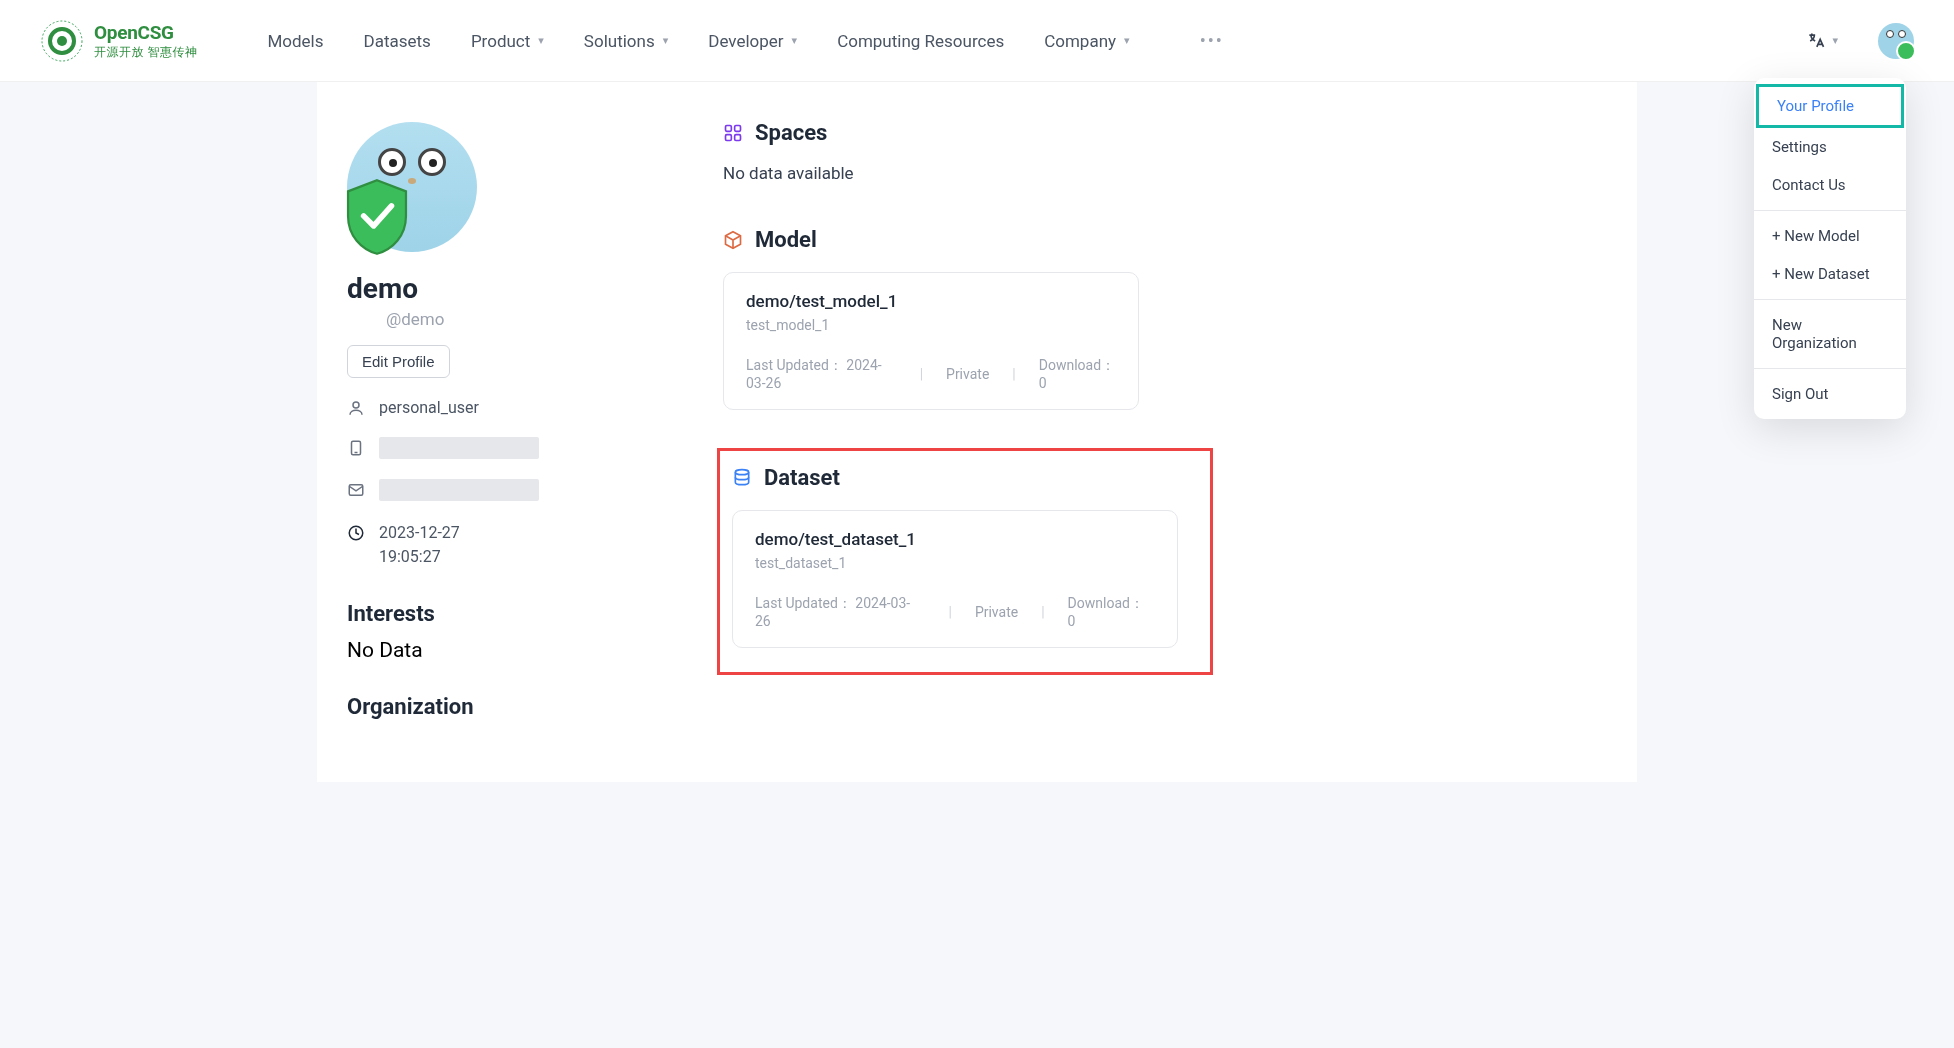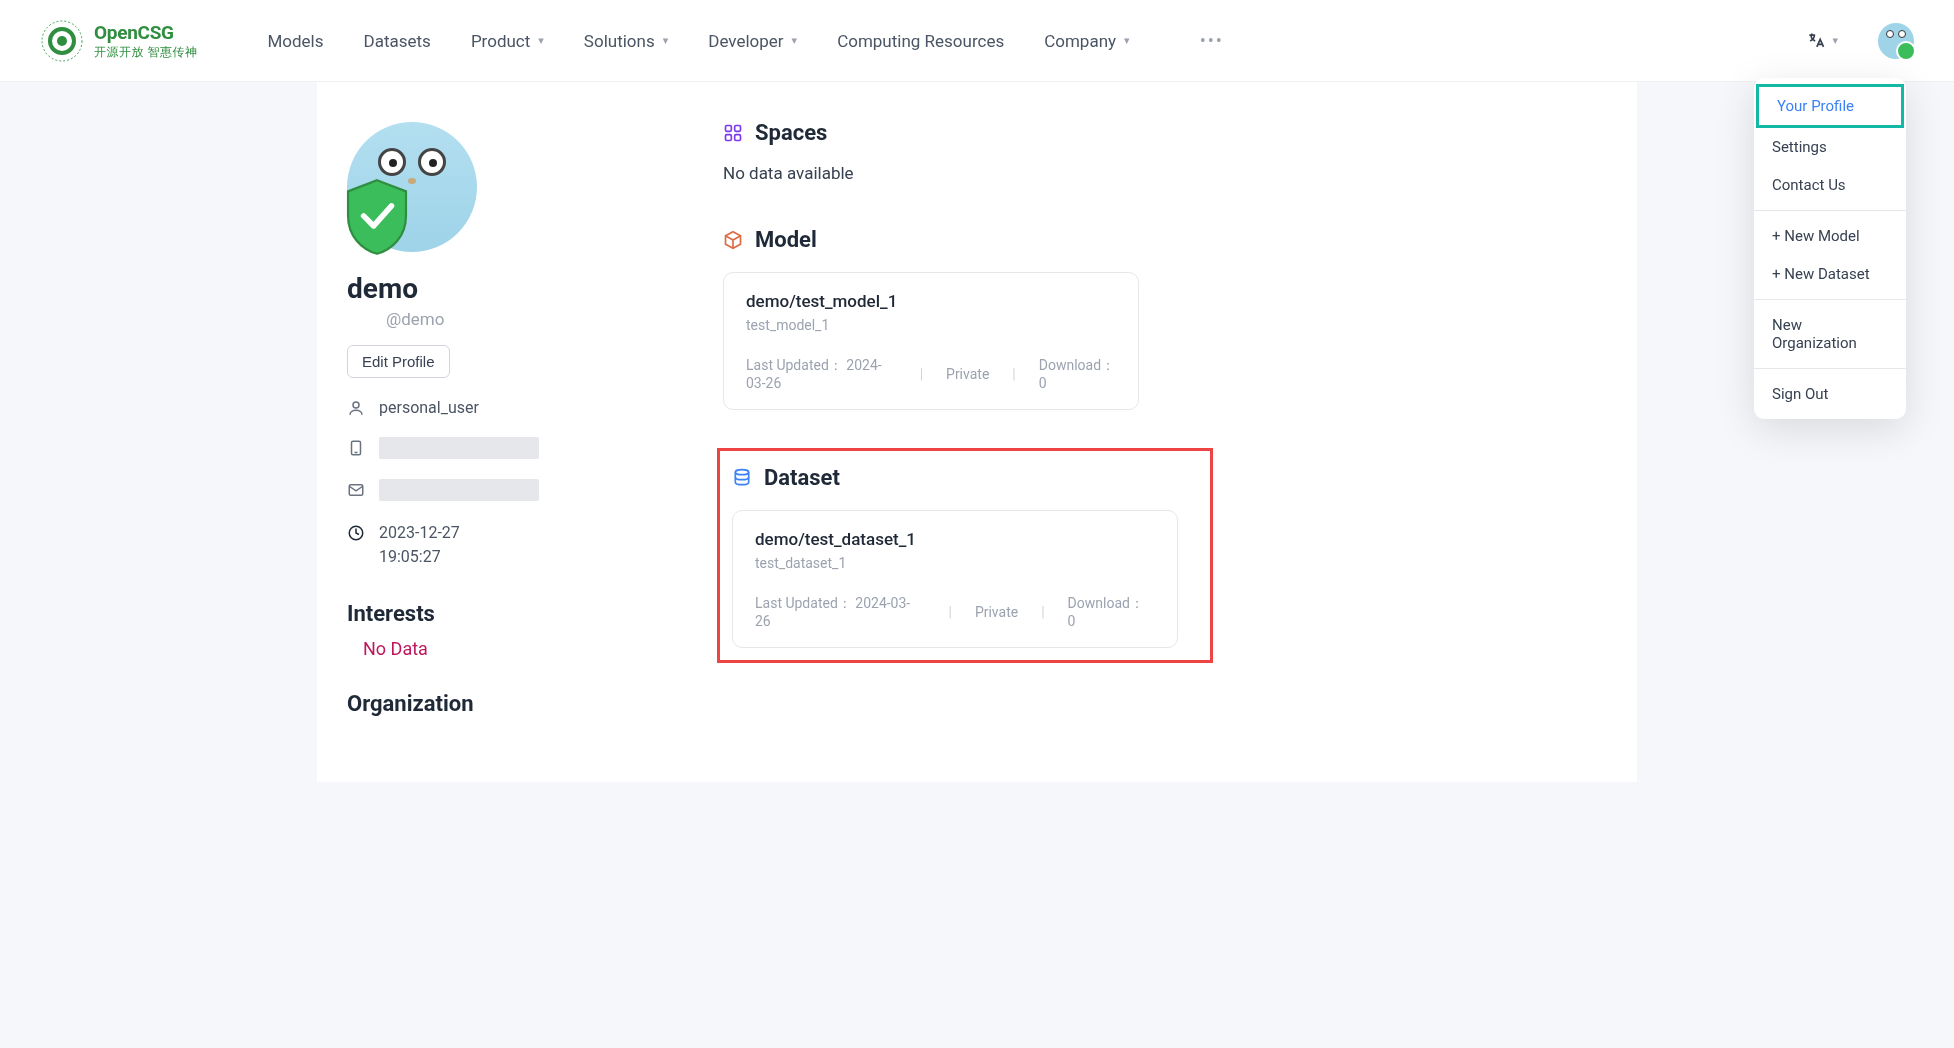--- a/index.html
+++ b/index.html
@@ -45,39 +45,39 @@
     .handle { color: #9ca3af; font-size: 17px; margin-top: 4px; margin-left: 39px; }
     .edit-btn { display: inline-block; margin-top: 16px; border: 1px solid #d1d5db; border-radius: 6px; padding: 7px 14px; font-size: 15px; color: #374151; cursor: pointer; background: #fff; }
     
     .info-row { display: flex; align-items: center; gap: 14px; margin-top: 20px; color: #4b5563; font-size: 16px; }
     .info-row .icon { color: #6b7280; flex-shrink: 0; }
     .redacted { width: 160px; height: 22px; background: #e5e7eb; border-radius: 2px; }
     .time-row { display: flex; gap: 14px; margin-top: 20px; align-items: flex-start; }
     .time-col { display: flex; flex-direction: column; color: #4b5563; font-size: 16px; line-height: 1.5; }
     
     .section-title { font-size: 22px; font-weight: 700; margin-top: 32px; }
-    .nodata-side { color: #be185d; font-size: 18px; margin-top: 12px; margin-left: 16px; }
+    .nodata-side { color: #000000; font-size: 21px; margin-top: 12px; }
     
     .main { flex: 1; background: #fff; padding: 38px 30px 40px 26px; min-height: 700px; }
     .mh { display: flex; align-items: center; gap: 12px; font-size: 22px; font-weight: 700; }
     .mh .icon { width: 20px; height: 20px; }
     .nodata-main { color: #374151; font-size: 17px; margin-top: 18px; }
     
     .card { border: 1px solid #e5e7eb; border-radius: 10px; padding: 18px 22px; margin-top: 20px; width: 416px; }
     .card-title { font-size: 17px; font-weight: 500; color: #1f2937; }
     .card-sub { color: #9ca3af; font-size: 14px; margin-top: 6px; }
     .card-meta { display: flex; gap: 23px; align-items: center; color: #9ca3af; font-size: 14px; margin-top: 24px; }
     .card-meta .sep { color: #d1d5db; }
     
     .m-spaces-icon { color: #7c3aed; }
     .m-model-icon { color: #dc6b44; }
     .m-dataset-icon { color: #3b82f6; }
     
     .block-model { margin-top: 44px; }
-    .block-dataset { margin-top: 38px; border: 3px solid #ef4444; padding: 14px 18px 12px 12px; width: 496px; margin-left: -6px; }
+    .block-dataset { margin-top: 38px; border: 3px solid #ef4444; padding: 14px 18px 24px 12px; width: 496px; margin-left: -6px; }
     .block-dataset .card { width: 446px; }
   </style>
 </head>
 <body>
 
 <div class="header">
   <div class="logo">
     <svg class="logo-mark" viewBox="0 0 44 44">
       <circle cx="22" cy="22" r="20" fill="none" stroke="#3ba55c" stroke-width="1" stroke-dasharray="2 2"></circle>
       <circle cx="22" cy="22" r="12" fill="none" stroke="#2f8e3f" stroke-width="4"></circle>

